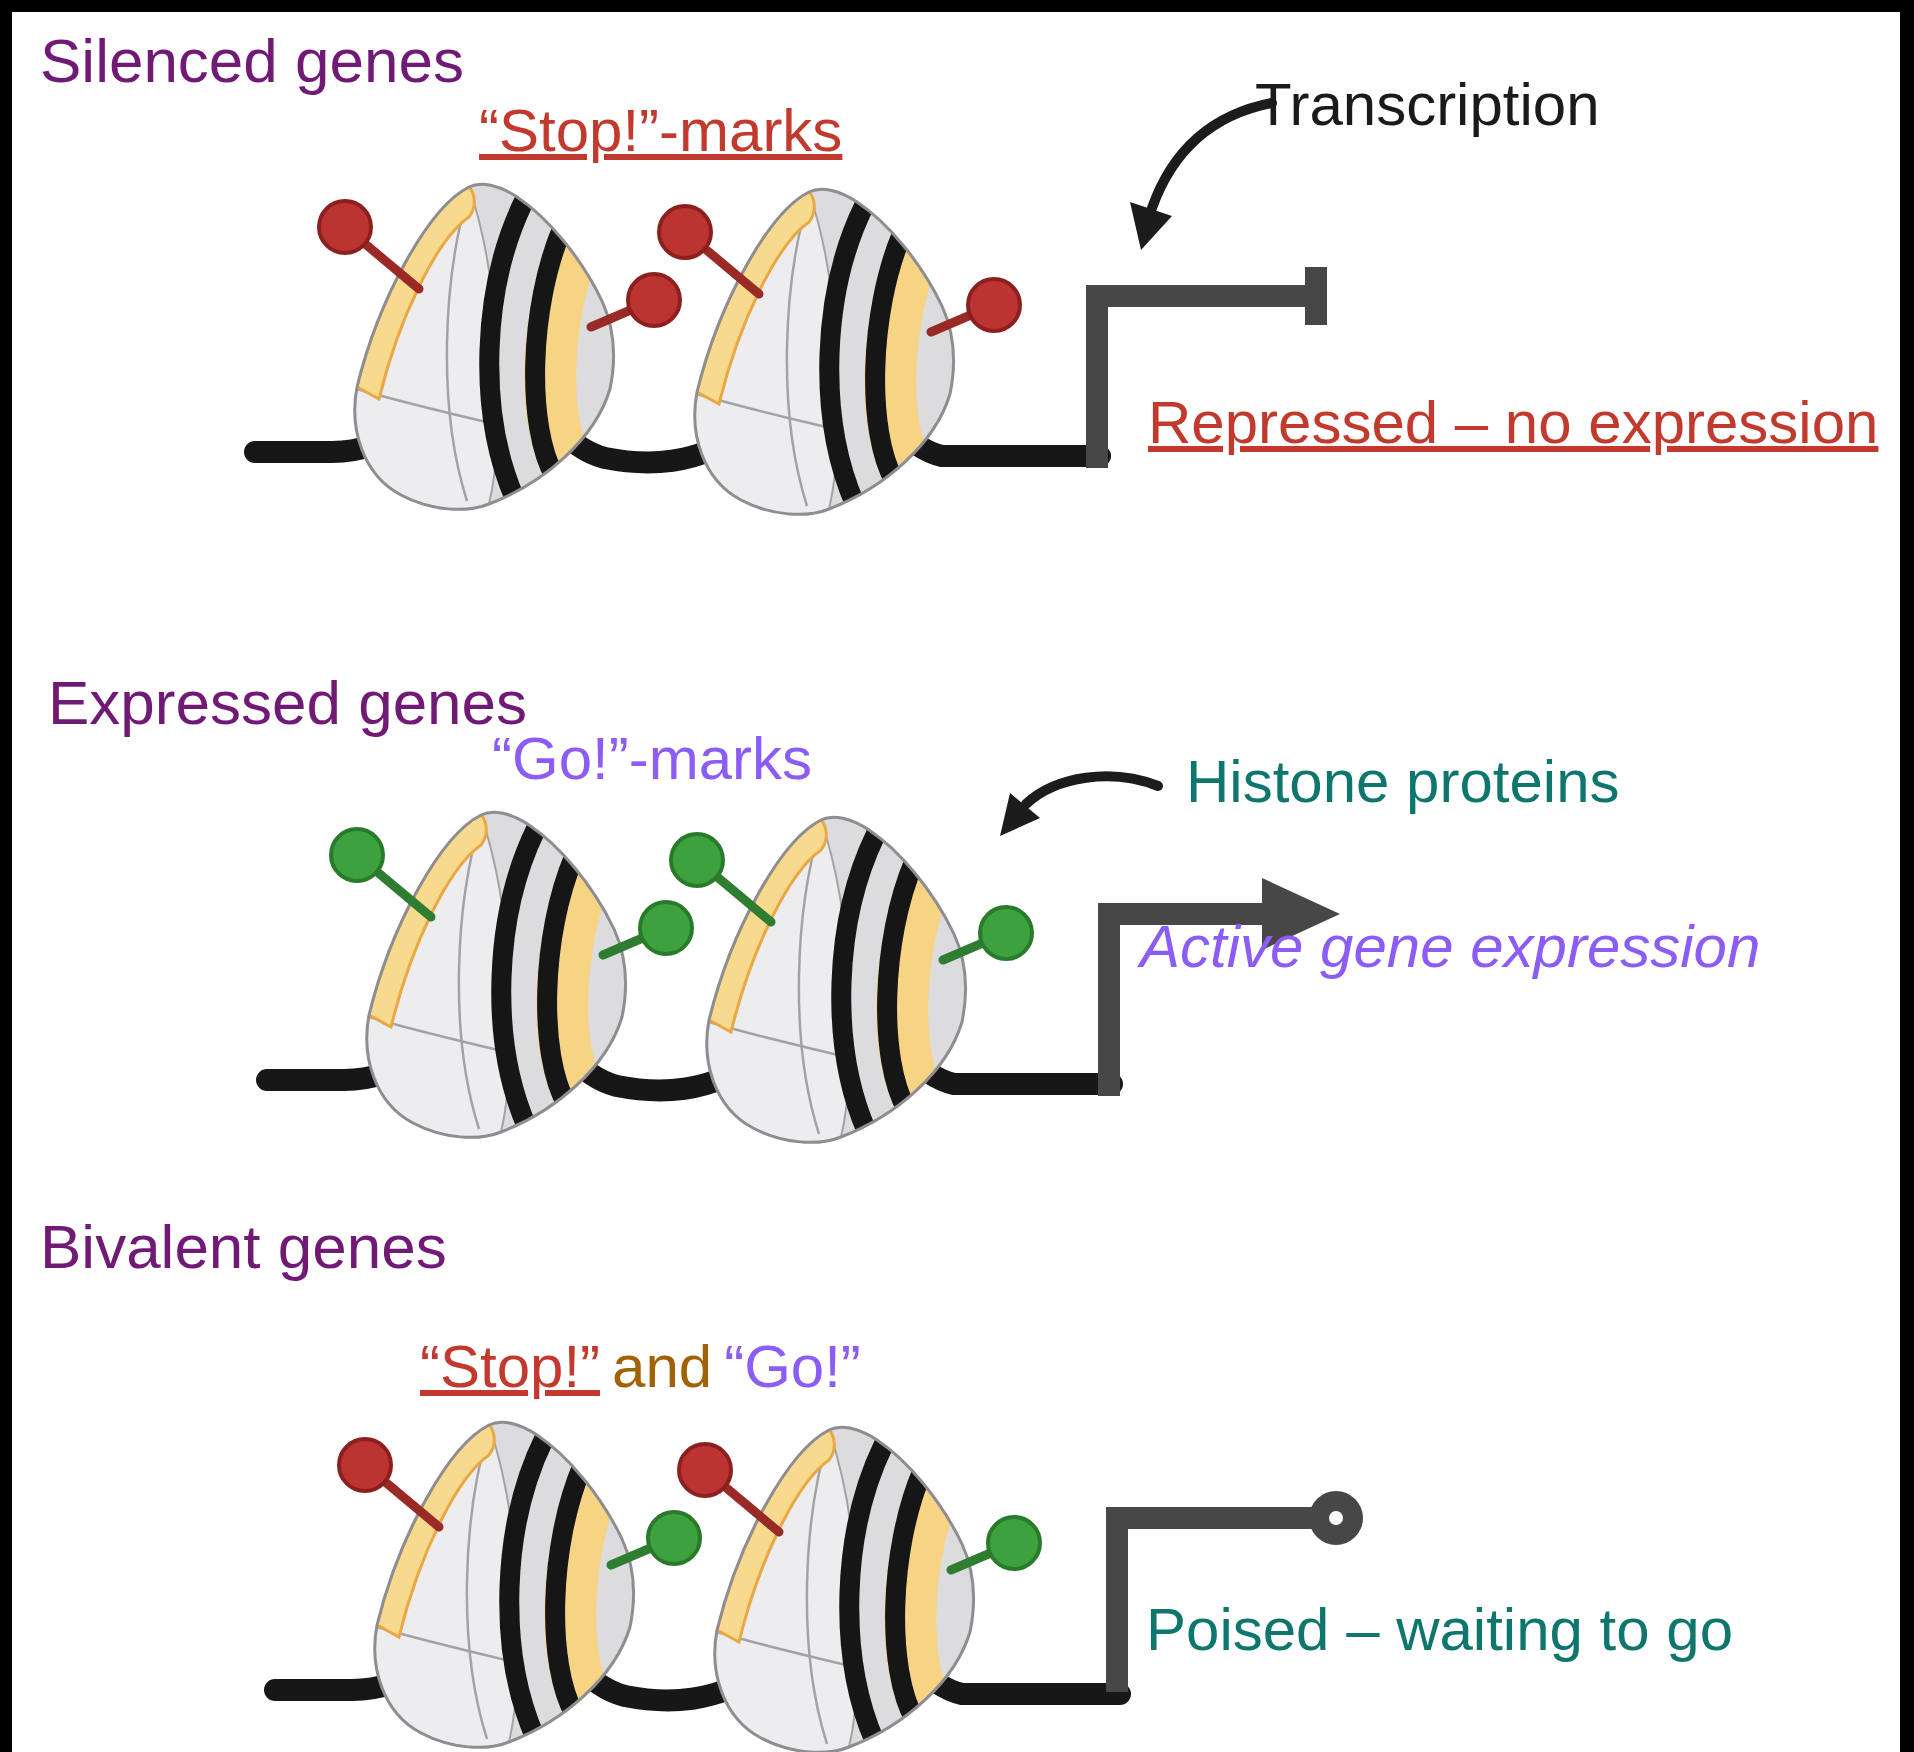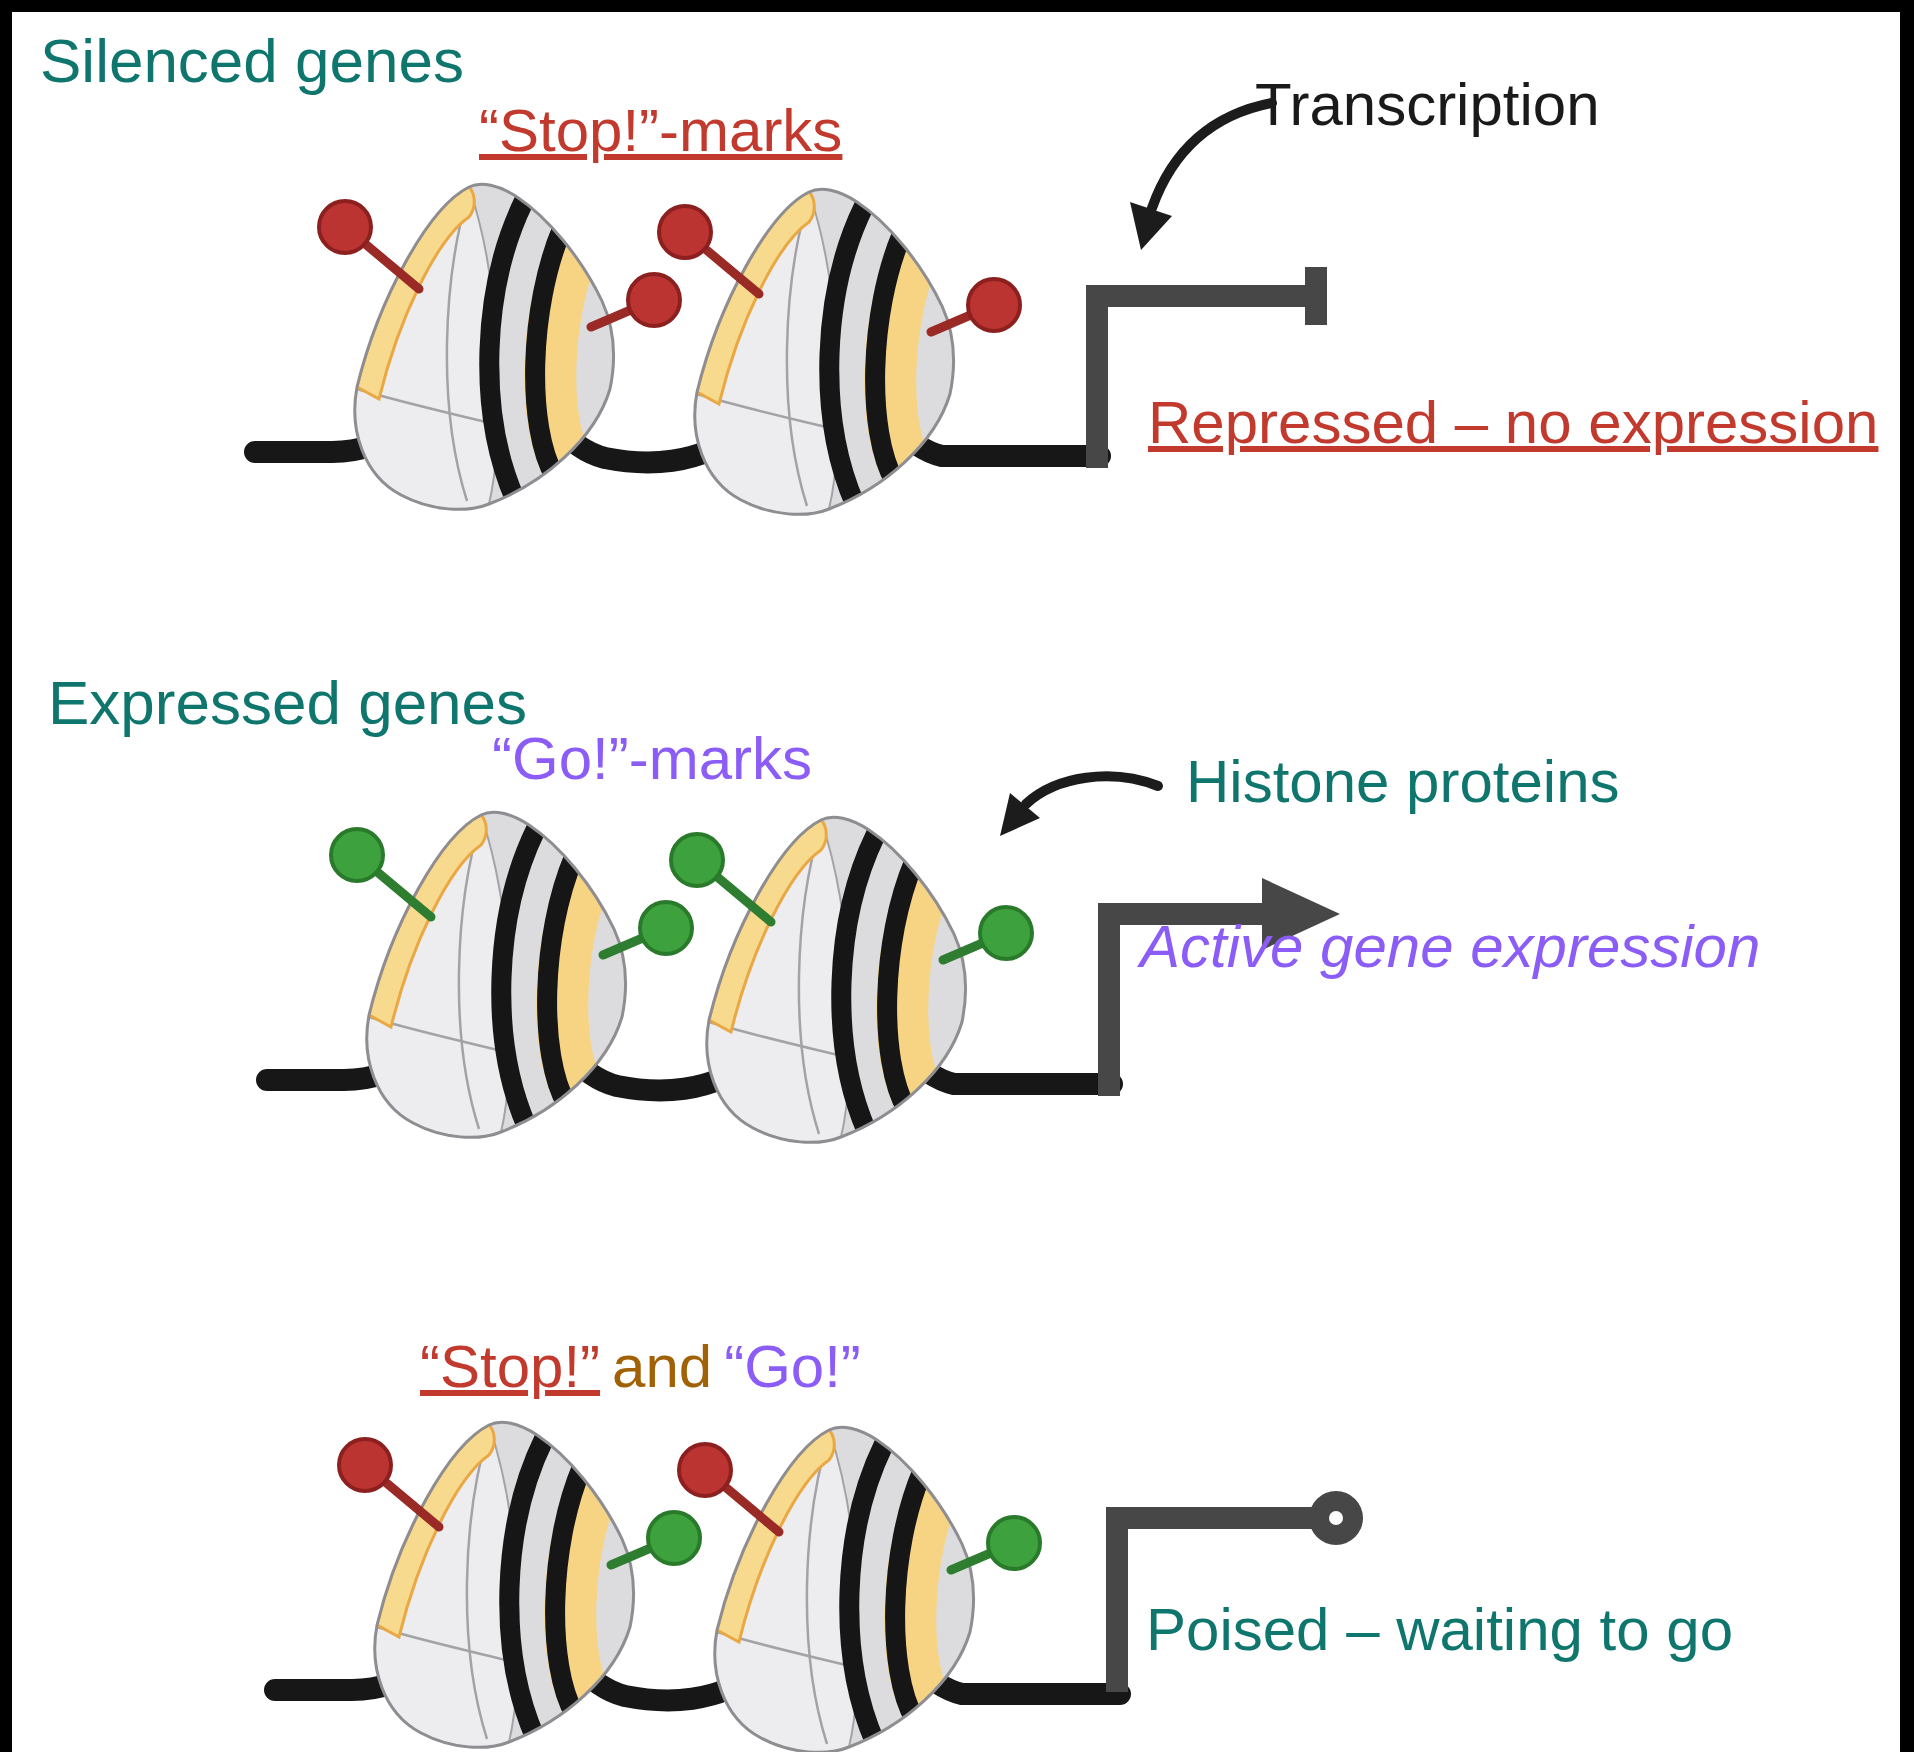--- a/index.html
+++ b/index.html
@@ -4,21 +4,21 @@
 <style>
   html,body{margin:0;padding:0;background:#000;}
   .stage{position:relative;width:1914px;height:1752px;background:#ffffff;overflow:hidden;
          font-family:"Liberation Sans", sans-serif;}
   .border-bar{position:absolute;background:#000;}
   .bar-top{left:0;top:0;width:1914px;height:12px;}
   .bar-left{left:0;top:0;width:12px;height:1752px;}
   .bar-right{left:1900px;top:0;width:14px;height:1752px;}
 
   .txt{position:absolute;white-space:nowrap;line-height:1.18;}
-  .title{font-size:62px;color:#0f766e;text-align:right;}
+  .title{font-size:62px;color:#701a75;text-align:right;}
   .ann{font-size:60px;color:#1a1a1a;}
   .ann-2line{line-height:82px;}
   .red-text{color:#c23a2e;text-decoration:underline;}
   .green-text{color:#8b5cf6;}
   .black-text{color:#0f766e;margin-top:9px;}
   .and-word{margin:0 12px;color:#a16207;}
 
   svg{position:absolute;left:0;top:0;}
 
   .nuc-body{fill:#dcdcdf;}
@@ -159,20 +159,21 @@
   <div class="txt ann ann-2line" style="left:1255px;top:44px;margin-top:20px;">
     <div>Transcription</div>
   </div>
   <div class="txt ann red-text" style="left:1148px;top:388px;">Repressed – no expression</div>
 
   <div class="txt title" style="left:48px;top:666px;">Expressed genes</div>
   <div class="txt ann green-text" style="left:492px;top:724px;">“Go!”-marks</div>
   <div class="txt ann black-text" style="left:1186px;top:738px;">Histone proteins</div>
   <div class="txt ann green-text" style="left:1140px;top:912px;font-style:italic;">Active gene expression</div>
 
+  <div class="txt title" style="left:40px;top:1210px;">Bivalent genes</div>
   <div class="txt ann" style="left:420px;top:1332px;">
     <span class="red-text">“Stop!”</span><span class="and-word">and</span><span class="green-text">“Go!”</span>
   </div>
   <div class="txt ann black-text" style="left:1146px;top:1586px;">Poised – waiting to go</div>
 
   <div class="border-bar bar-top"></div>
   <div class="border-bar bar-left"></div>
   <div class="border-bar bar-right"></div>
 </div>
 

